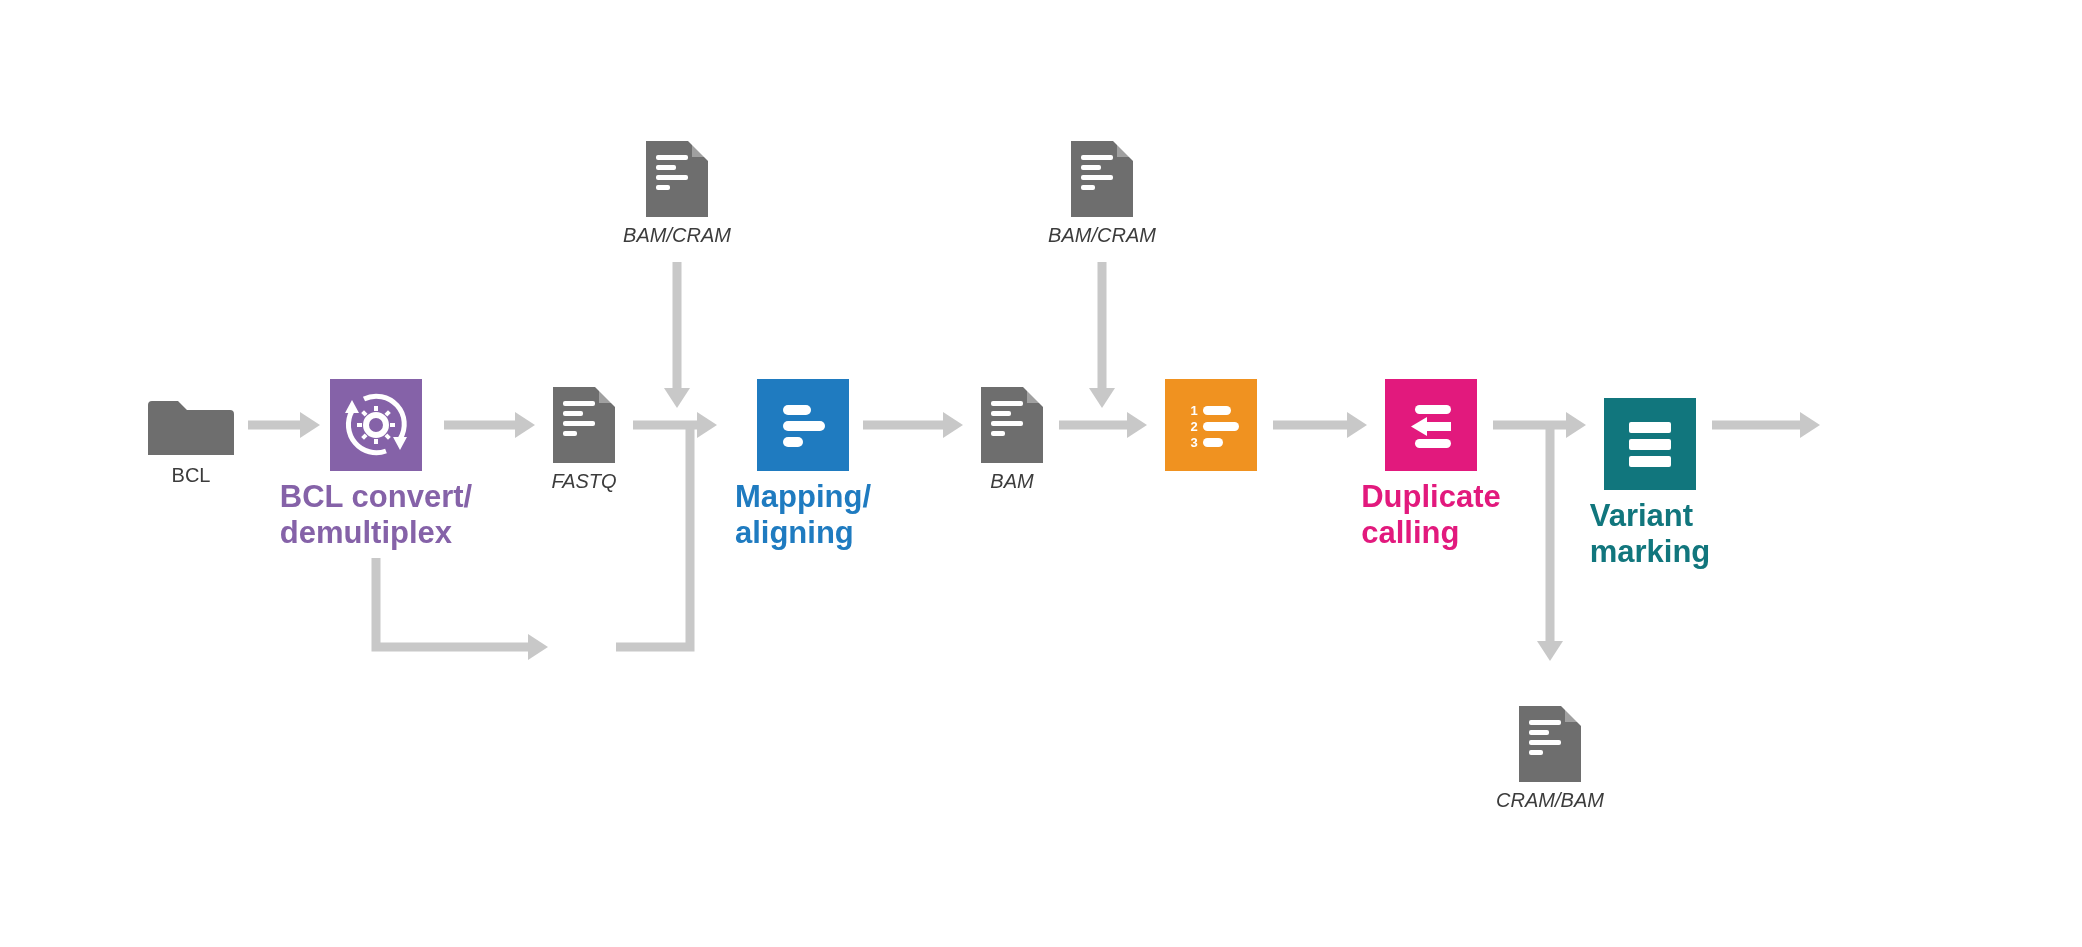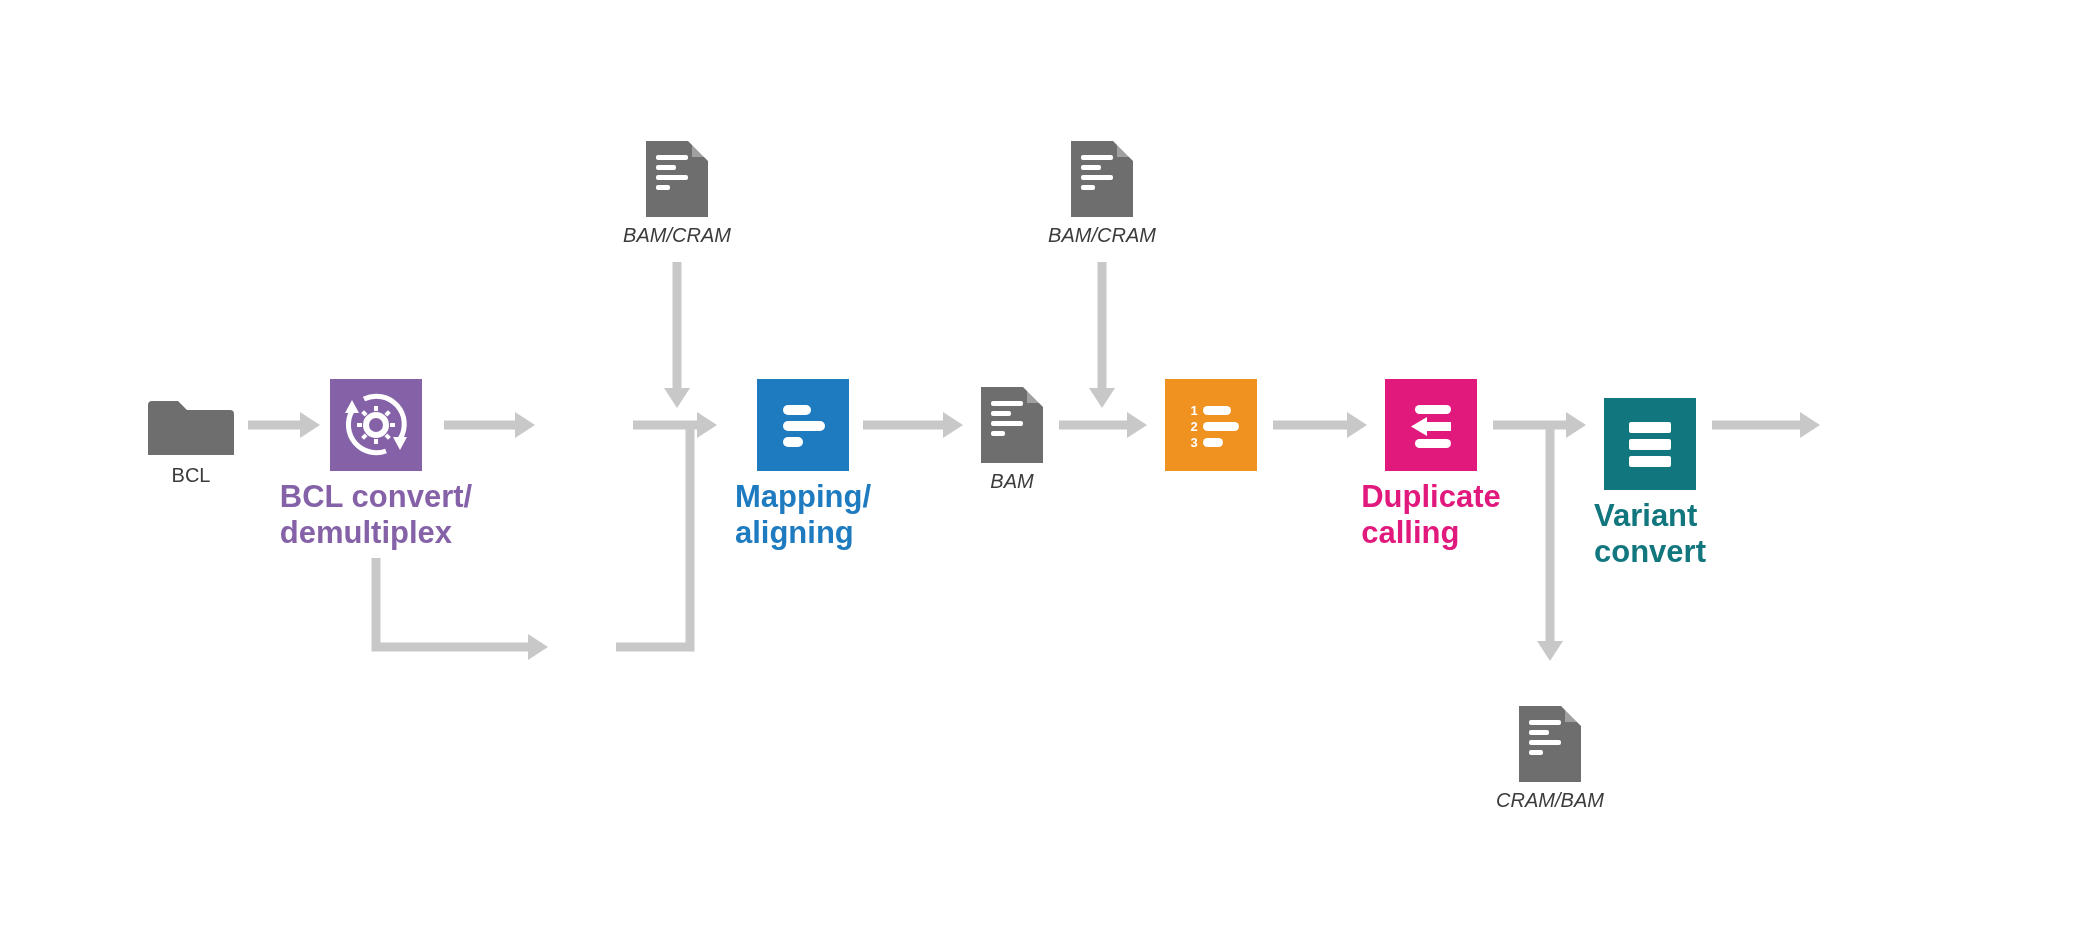--- a/index.html
+++ b/index.html
@@ -89,20 +89,31 @@
         <polygon points="63,58 77,58 70,71" fill="#fff"></polygon>
         <polygon points="15,34 29,34 22,21" fill="#fff"></polygon>
       </svg>
     </div>
     <div class="plabel" style="color: rgb(133, 98, 168);">
       <span>BCL convert/</span><br>
       <span>demultiplex</span>
     </div>
   </div>
 
+  <div class="node doc-node" style="left:484px;top:387px">
+    <svg width="62" height="76" viewBox="0 0 62 76">
+      <path d="M0,0 H42 L62,20 V76 H0 Z" fill="#6e6e6e"></path>
+      <polygon points="46,0 62,16 46,16" fill="#fff" opacity="0.35"></polygon>
+      <rect x="10" y="14" width="32" height="5" rx="2" fill="#fff"></rect>
+      <rect x="10" y="24" width="20" height="5" rx="2" fill="#fff"></rect>
+      <rect x="10" y="34" width="32" height="5" rx="2" fill="#fff"></rect>
+      <rect x="10" y="44" width="14" height="5" rx="2" fill="#fff"></rect>
+    </svg>
+    <div class="dlabel">FASTQ</div>
+  </div>
 
   <div class="node doc-node" style="left:577px;top:141px">
     <svg width="62" height="76" viewBox="0 0 62 76">
       <path d="M0,0 H42 L62,20 V76 H0 Z" fill="#6e6e6e"></path>
       <polygon points="46,0 62,16 46,16" fill="#fff" opacity="0.35"></polygon>
       <rect x="10" y="14" width="32" height="5" rx="2" fill="#fff"></rect>
       <rect x="10" y="24" width="20" height="5" rx="2" fill="#fff"></rect>
       <rect x="10" y="34" width="32" height="5" rx="2" fill="#fff"></rect>
       <rect x="10" y="44" width="14" height="5" rx="2" fill="#fff"></rect>
     </svg>
@@ -178,21 +189,21 @@
   <div class="node process-node" style="left:1500px;top:398px">
     <div class="pbox" style="background-color: rgb(17, 118, 125);">
       <svg width="92" height="92" viewBox="0 0 92 92">
         <rect x="25" y="24" width="42" height="11" rx="2" fill="#fff"></rect>
         <rect x="25" y="41" width="42" height="11" rx="2" fill="#fff"></rect>
         <rect x="25" y="58" width="42" height="11" rx="2" fill="#fff"></rect>
       </svg>
     </div>
     <div class="plabel" style="color: rgb(17, 118, 125);">
       <span>Variant</span><br>
-      <span>convert</span>
+      <span>marking</span>
     </div>
   </div>
 
 
 
   <div class="node doc-node" style="left:1450px;top:706px">
     <svg width="62" height="76" viewBox="0 0 62 76">
       <path d="M0,0 H42 L62,20 V76 H0 Z" fill="#6e6e6e"></path>
       <polygon points="46,0 62,16 46,16" fill="#fff" opacity="0.35"></polygon>
       <rect x="10" y="14" width="32" height="5" rx="2" fill="#fff"></rect>

